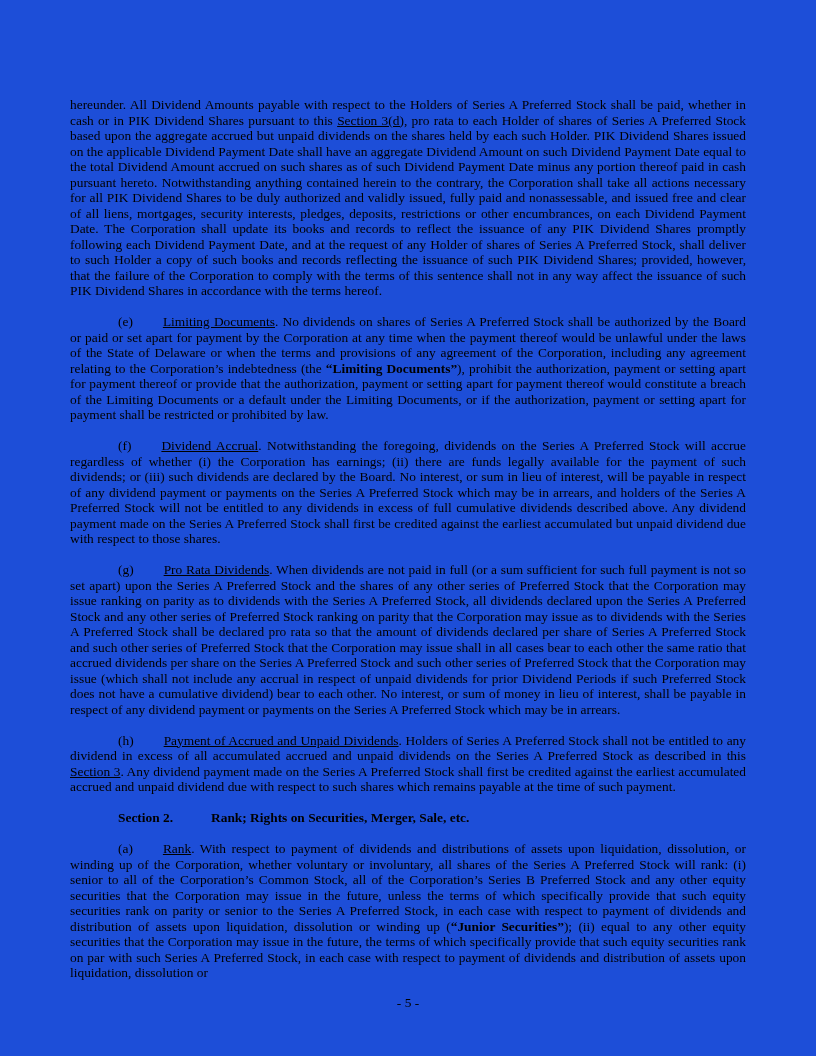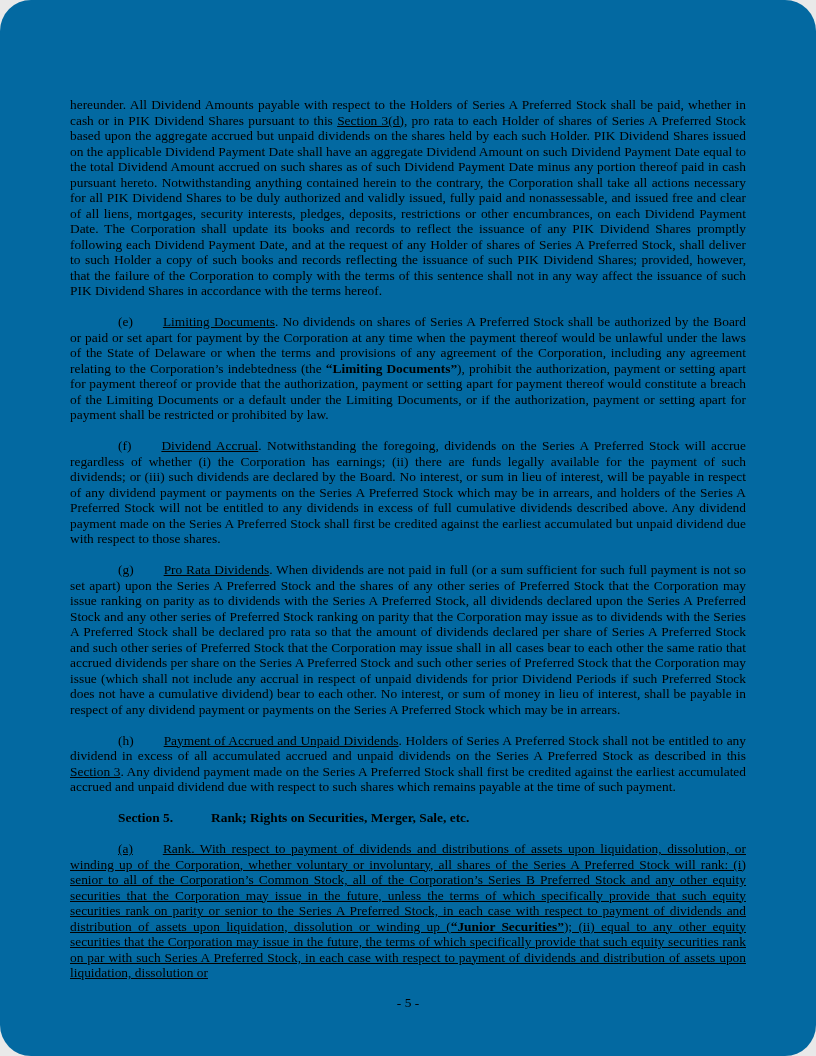--- a/index.html
+++ b/index.html
@@ -5,45 +5,43 @@
   html, body {
     margin: 0;
     padding: 0;
     background: #e9e9e9;
   }
   .page {
     position: relative;
     width: 816px;
     height: 1056px;
     margin: 0 auto;
-    background: #0369a1;
+    background: #1d4ed8;
     font-family: "Liberation Serif", serif;
     font-size: 13.4px;
     line-height: 15.5px;
     color: #000000;
     overflow: hidden;
-    border-radius: 31px;
   }
   .doc-body {
     position: absolute;
     left: 70px;
     right: 70px;
     top: 97px;
   }
   .para {
     margin: 0 0 15.5px 0;
     text-align: justify;
     text-indent: 48px;
   }
   .para.no-indent {
     text-indent: 0;
   }
   .para:last-child {
     margin-bottom: 16px;
-    text-decoration: underline;
   }
   .tab {
     display: inline-block;
     width: 30px;
   }
   .para.sec .tab {
     width: 38px;
   }
   .b { font-weight: bold; }
   .u { text-decoration: underline; }
@@ -58,17 +56,17 @@
 </head>
 <body>
 
 <div class="page">
   <div class="doc-body">
     <p class="para no-indent"><span>hereunder.  All Dividend Amounts payable with respect to the Holders of Series A Preferred Stock shall be paid, whether in cash or in PIK Dividend Shares pursuant to this </span><span class="u">Section 3(d)</span><span>, pro rata to each Holder of shares of Series A Preferred Stock based upon the aggregate accrued but unpaid dividends on the shares held by each such Holder. PIK Dividend Shares issued on the applicable Dividend Payment Date shall have an aggregate Dividend Amount on such Dividend Payment Date equal to the total Dividend Amount accrued on such shares as of such Dividend Payment Date minus any portion thereof paid in cash pursuant hereto. Notwithstanding anything contained herein to the contrary, the Corporation shall take all actions necessary for all PIK Dividend Shares to be duly authorized and validly issued, fully paid and nonassessable, and issued free and clear of all liens, mortgages, security interests, pledges, deposits, restrictions or other encumbrances, on each Dividend Payment Date. The Corporation shall update its books and records to reflect the issuance of any PIK Dividend Shares promptly following each Dividend Payment Date, and at the request of any Holder of shares of Series A Preferred Stock, shall deliver to such Holder a copy of such books and records reflecting the issuance of such PIK Dividend Shares; provided, however, that the failure of the Corporation to comply with the terms of this sentence shall not in any way affect the issuance of such PIK Dividend Shares in accordance with the terms hereof.</span></p>
     <p class="para"><span>(e)</span><span class="tab"></span><span class="u">Limiting Documents</span><span>. No dividends on shares of Series A Preferred Stock shall be authorized by the Board or paid or set apart for payment by the Corporation at any time when the payment thereof would be unlawful under the laws of the State of Delaware or when the terms and provisions of any agreement of the Corporation, including any agreement relating to the Corporation’s indebtedness (the </span><span class="b">“Limiting Documents”</span><span>), prohibit the authorization, payment or setting apart for payment thereof or provide that the authorization, payment or setting apart for payment thereof would constitute a breach of the Limiting Documents or a default under the Limiting Documents, or if the authorization, payment or setting apart for payment shall be restricted or prohibited by law.</span></p>
     <p class="para"><span>(f)</span><span class="tab"></span><span class="u">Dividend Accrual</span><span>. Notwithstanding the foregoing, dividends on the Series A Preferred Stock will accrue regardless of whether (i) the Corporation has earnings; (ii) there are funds legally available for the payment of such dividends; or (iii) such dividends are declared by the Board. No interest, or sum in lieu of interest, will be payable in respect of any dividend payment or payments on the Series A Preferred Stock which may be in arrears, and holders of the Series A Preferred Stock will not be entitled to any dividends in excess of full cumulative dividends described above. Any dividend payment made on the Series A Preferred Stock shall first be credited against the earliest accumulated but unpaid dividend due with respect to those shares.</span></p>
     <p class="para"><span>(g)</span><span class="tab"></span><span class="u">Pro Rata Dividends</span><span>. When dividends are not paid in full (or a sum sufficient for such full payment is not so set apart) upon the Series A Preferred Stock and the shares of any other series of Preferred Stock that the Corporation may issue ranking on parity as to dividends with the Series A Preferred Stock, all dividends declared upon the Series A Preferred Stock and any other series of Preferred Stock ranking on parity that the Corporation may issue as to dividends with the Series A Preferred Stock shall be declared pro rata so that the amount of dividends declared per share of Series A Preferred Stock and such other series of Preferred Stock that the Corporation may issue shall in all cases bear to each other the same ratio that accrued dividends per share on the Series A Preferred Stock and such other series of Preferred Stock that the Corporation may issue (which shall not include any accrual in respect of unpaid dividends for prior Dividend Periods if such Preferred Stock does not have a cumulative dividend) bear to each other. No interest, or sum of money in lieu of interest, shall be payable in respect of any dividend payment or payments on the Series A Preferred Stock which may be in arrears.</span></p>
     <p class="para"><span>(h)</span><span class="tab"></span><span class="u">Payment of Accrued and Unpaid Dividends</span><span>. Holders of Series A Preferred Stock shall not be entitled to any dividend in excess of all accumulated accrued and unpaid dividends on the Series A Preferred Stock as described in this </span><span class="u">Section 3</span><span>. Any dividend payment made on the Series A Preferred Stock shall first be credited against the earliest accumulated accrued and unpaid dividend due with respect to such shares which remains payable at the time of such payment.</span></p>
-    <p class="para sec"><span class="b">Section 5.</span><span class="tab"></span><span class="b">Rank; Rights on Securities, Merger, Sale, etc.</span></p>
+    <p class="para sec"><span class="b">Section 2.</span><span class="tab"></span><span class="b">Rank; Rights on Securities, Merger, Sale, etc.</span></p>
     <p class="para"><span>(a)</span><span class="tab"></span><span class="u">Rank</span><span>. With respect to payment of dividends and distributions of assets upon liquidation, dissolution, or winding up of the Corporation, whether voluntary or involuntary, all shares of the Series A Preferred Stock will rank: (i) senior to all of the Corporation’s Common Stock, all of the Corporation’s Series B Preferred Stock and any other equity securities that the Corporation may issue in the future, unless the terms of which specifically provide that such equity securities rank on parity or senior to the Series A Preferred Stock, in each case with respect to payment of dividends and distribution of assets upon liquidation, dissolution or winding up (</span><span class="b">“Junior Securities”</span><span>); (ii) equal to any other equity securities that the Corporation may issue in the future, the terms of which specifically provide that such equity securities rank on par with such Series A Preferred Stock, in each case with respect to payment of dividends and distribution of assets upon liquidation, dissolution or</span></p>
   </div>
   <div class="footer">- 5 -</div>
 </div>
 
 </body></html>

